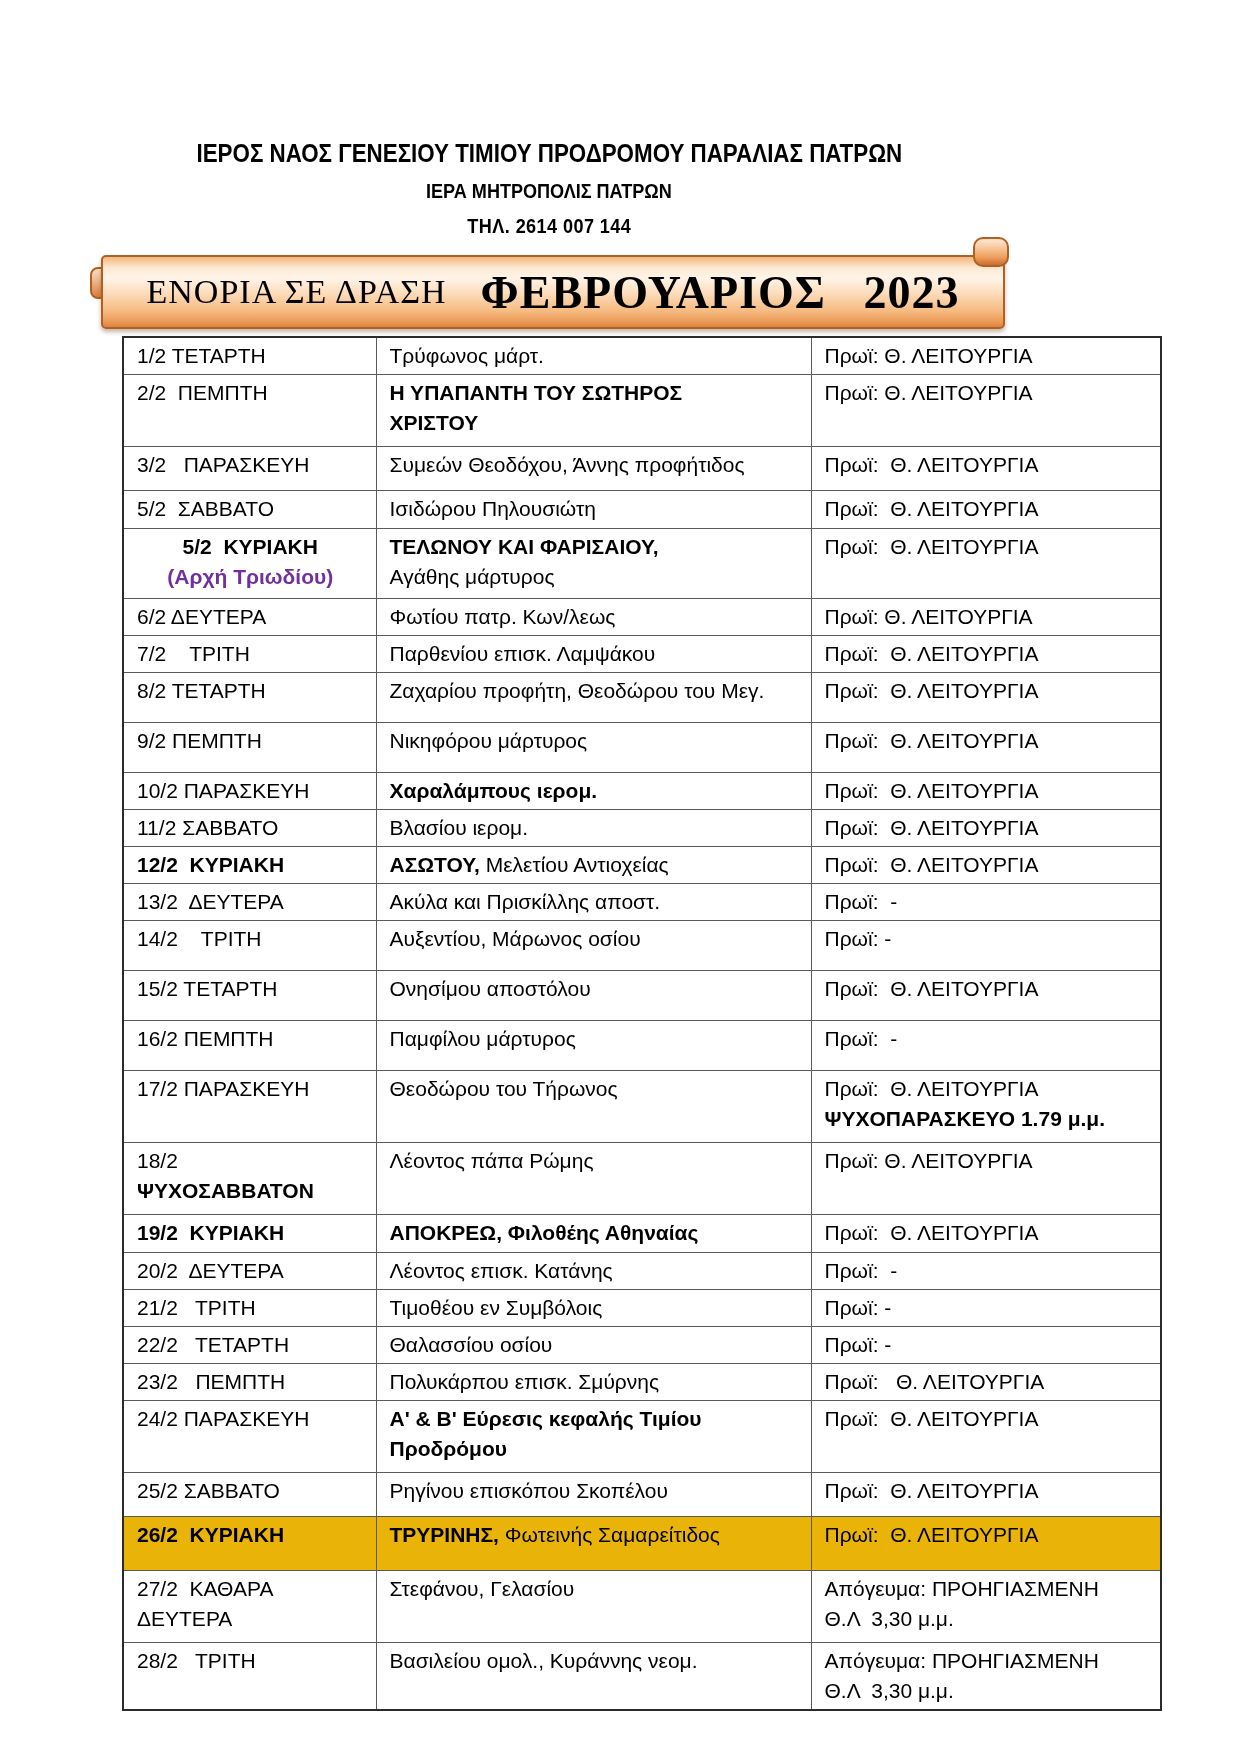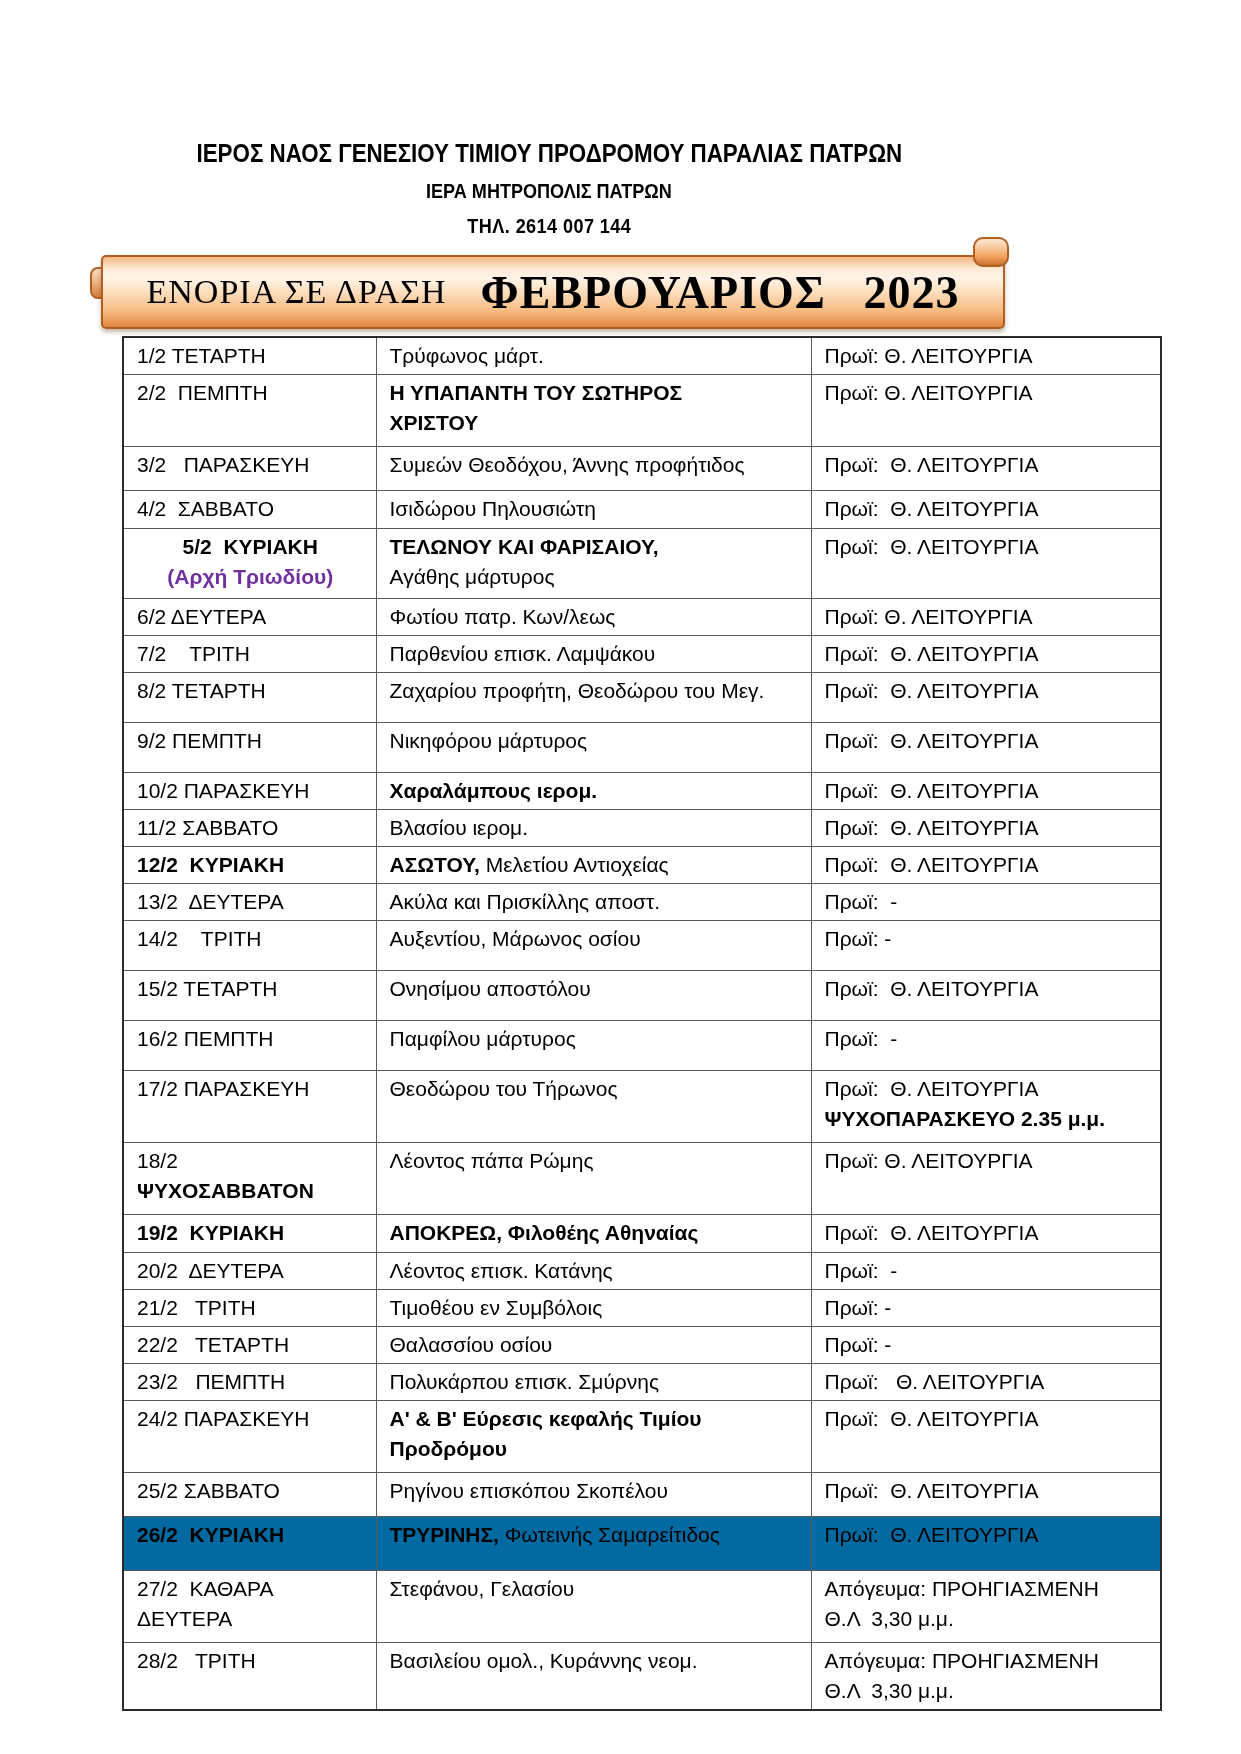--- a/index.html
+++ b/index.html
@@ -51,21 +51,21 @@
     vertical-align:top;
     padding:3px 12px 3px 13px;
     font-size:21px;line-height:30px;
     white-space:pre-wrap;
     overflow:hidden;
   }
   td.day-cell{}
   td.day-cell.center{text-align:center;}
   .seg-b{font-weight:700;}
   .seg-p{color:#7030a0;}
-  tr.hl td{background:#0369a1;}
+  tr.hl td{background:#eab308;}
 
 </style>
 </head>
 <body>
 
 <div class="page">
 
   <div class="header">
     <span class="hline h2"><span>ΙΕΡΟΣ ΝΑΟΣ ΓΕΝΕΣΙΟΥ ΤΙΜΙΟΥ ΠΡΟΔΡΟΜΟΥ ΠΑΡΑΛΙΑΣ ΠΑΤΡΩΝ</span></span>
     <span class="hline h1"><span>ΙΕΡΑ ΜΗΤΡΟΠΟΛΙΣ ΠΑΤΡΩΝ</span></span>
@@ -98,21 +98,21 @@
             <td class="day-cell"><div><span>2/2  ΠΕΜΠΤΗ</span></div></td>
             <td class="feast-cell"><div><span class="seg-b">Η ΥΠΑΠΑΝΤΗ ΤΟΥ ΣΩΤΗΡΟΣ</span></div><div><span class="seg-b">ΧΡΙΣΤΟΥ</span></div></td>
             <td class="service-cell"><div><span>Πρωϊ: Θ. ΛΕΙΤΟΥΡΓΙΑ</span></div></td>
           </tr>
           <tr style="height: 44px;">
             <td class="day-cell"><div><span>3/2   ΠΑΡΑΣΚΕΥΗ</span></div></td>
             <td class="feast-cell"><div><span>Συμεών Θεοδόχου, Άννης προφήτιδος</span></div></td>
             <td class="service-cell"><div><span>Πρωϊ:  Θ. ΛΕΙΤΟΥΡΓΙΑ</span></div></td>
           </tr>
           <tr style="height: 38px;">
-            <td class="day-cell"><div><span>4/2  ΣΑΒΒΑΤΟ</span></div></td>
+            <td class="day-cell"><div><span>5/2  ΣΑΒΒΑΤΟ</span></div></td>
             <td class="feast-cell"><div><span>Ισιδώρου Πηλουσιώτη</span></div></td>
             <td class="service-cell"><div><span>Πρωϊ:  Θ. ΛΕΙΤΟΥΡΓΙΑ</span></div></td>
           </tr>
           <tr style="height: 70px; padding-left: 40px;">
             <td class="day-cell center"><div><span class="seg-b">5/2  ΚΥΡΙΑΚΗ</span></div><div><span class="seg-b seg-p">(Αρχή Τριωδίου)</span></div></td>
             <td class="feast-cell"><div><span class="seg-b">ΤΕΛΩΝΟΥ ΚΑΙ ΦΑΡΙΣΑΙΟΥ,</span></div><div><span>Αγάθης μάρτυρος</span></div></td>
             <td class="service-cell"><div><span>Πρωϊ:  Θ. ΛΕΙΤΟΥΡΓΙΑ</span></div></td>
           </tr>
           <tr style="height: 36px;">
             <td class="day-cell"><div><span>6/2 ΔΕΥΤΕΡΑ</span></div></td>
@@ -165,21 +165,21 @@
             <td class="service-cell"><div><span>Πρωϊ:  Θ. ΛΕΙΤΟΥΡΓΙΑ</span></div></td>
           </tr>
           <tr style="height: 50px; padding-left: 36px;">
             <td class="day-cell"><div><span>16/2 ΠΕΜΠΤΗ</span></div></td>
             <td class="feast-cell"><div><span>Παμφίλου μάρτυρος</span></div></td>
             <td class="service-cell"><div><span>Πρωϊ:  -</span></div></td>
           </tr>
           <tr style="height: 72px;">
             <td class="day-cell"><div><span>17/2 ΠΑΡΑΣΚΕΥΗ</span></div></td>
             <td class="feast-cell"><div><span>Θεοδώρου του Τήρωνος</span></div></td>
-            <td class="service-cell"><div><span>Πρωϊ:  Θ. ΛΕΙΤΟΥΡΓΙΑ</span></div><div><span class="seg-b">ΨΥΧΟΠΑΡΑΣΚΕΥΟ 2.35 μ.μ.</span></div></td>
+            <td class="service-cell"><div><span>Πρωϊ:  Θ. ΛΕΙΤΟΥΡΓΙΑ</span></div><div><span class="seg-b">ΨΥΧΟΠΑΡΑΣΚΕΥΟ 1.79 μ.μ.</span></div></td>
           </tr>
           <tr style="height: 72px;">
             <td class="day-cell"><div><span>18/2</span></div><div><span class="seg-b">ΨΥΧΟΣΑΒΒΑΤΟΝ</span></div></td>
             <td class="feast-cell"><div><span>Λέοντος πάπα Ρώμης</span></div></td>
             <td class="service-cell"><div><span>Πρωϊ: Θ. ΛΕΙΤΟΥΡΓΙΑ</span></div></td>
           </tr>
           <tr style="height: 38px;">
             <td class="day-cell"><div><span class="seg-b">19/2  ΚΥΡΙΑΚΗ</span></div></td>
             <td class="feast-cell"><div><span class="seg-b">ΑΠΟΚΡΕΩ, Φιλοθέης Αθηναίας</span></div></td>
             <td class="service-cell"><div><span>Πρωϊ:  Θ. ΛΕΙΤΟΥΡΓΙΑ</span></div></td>

